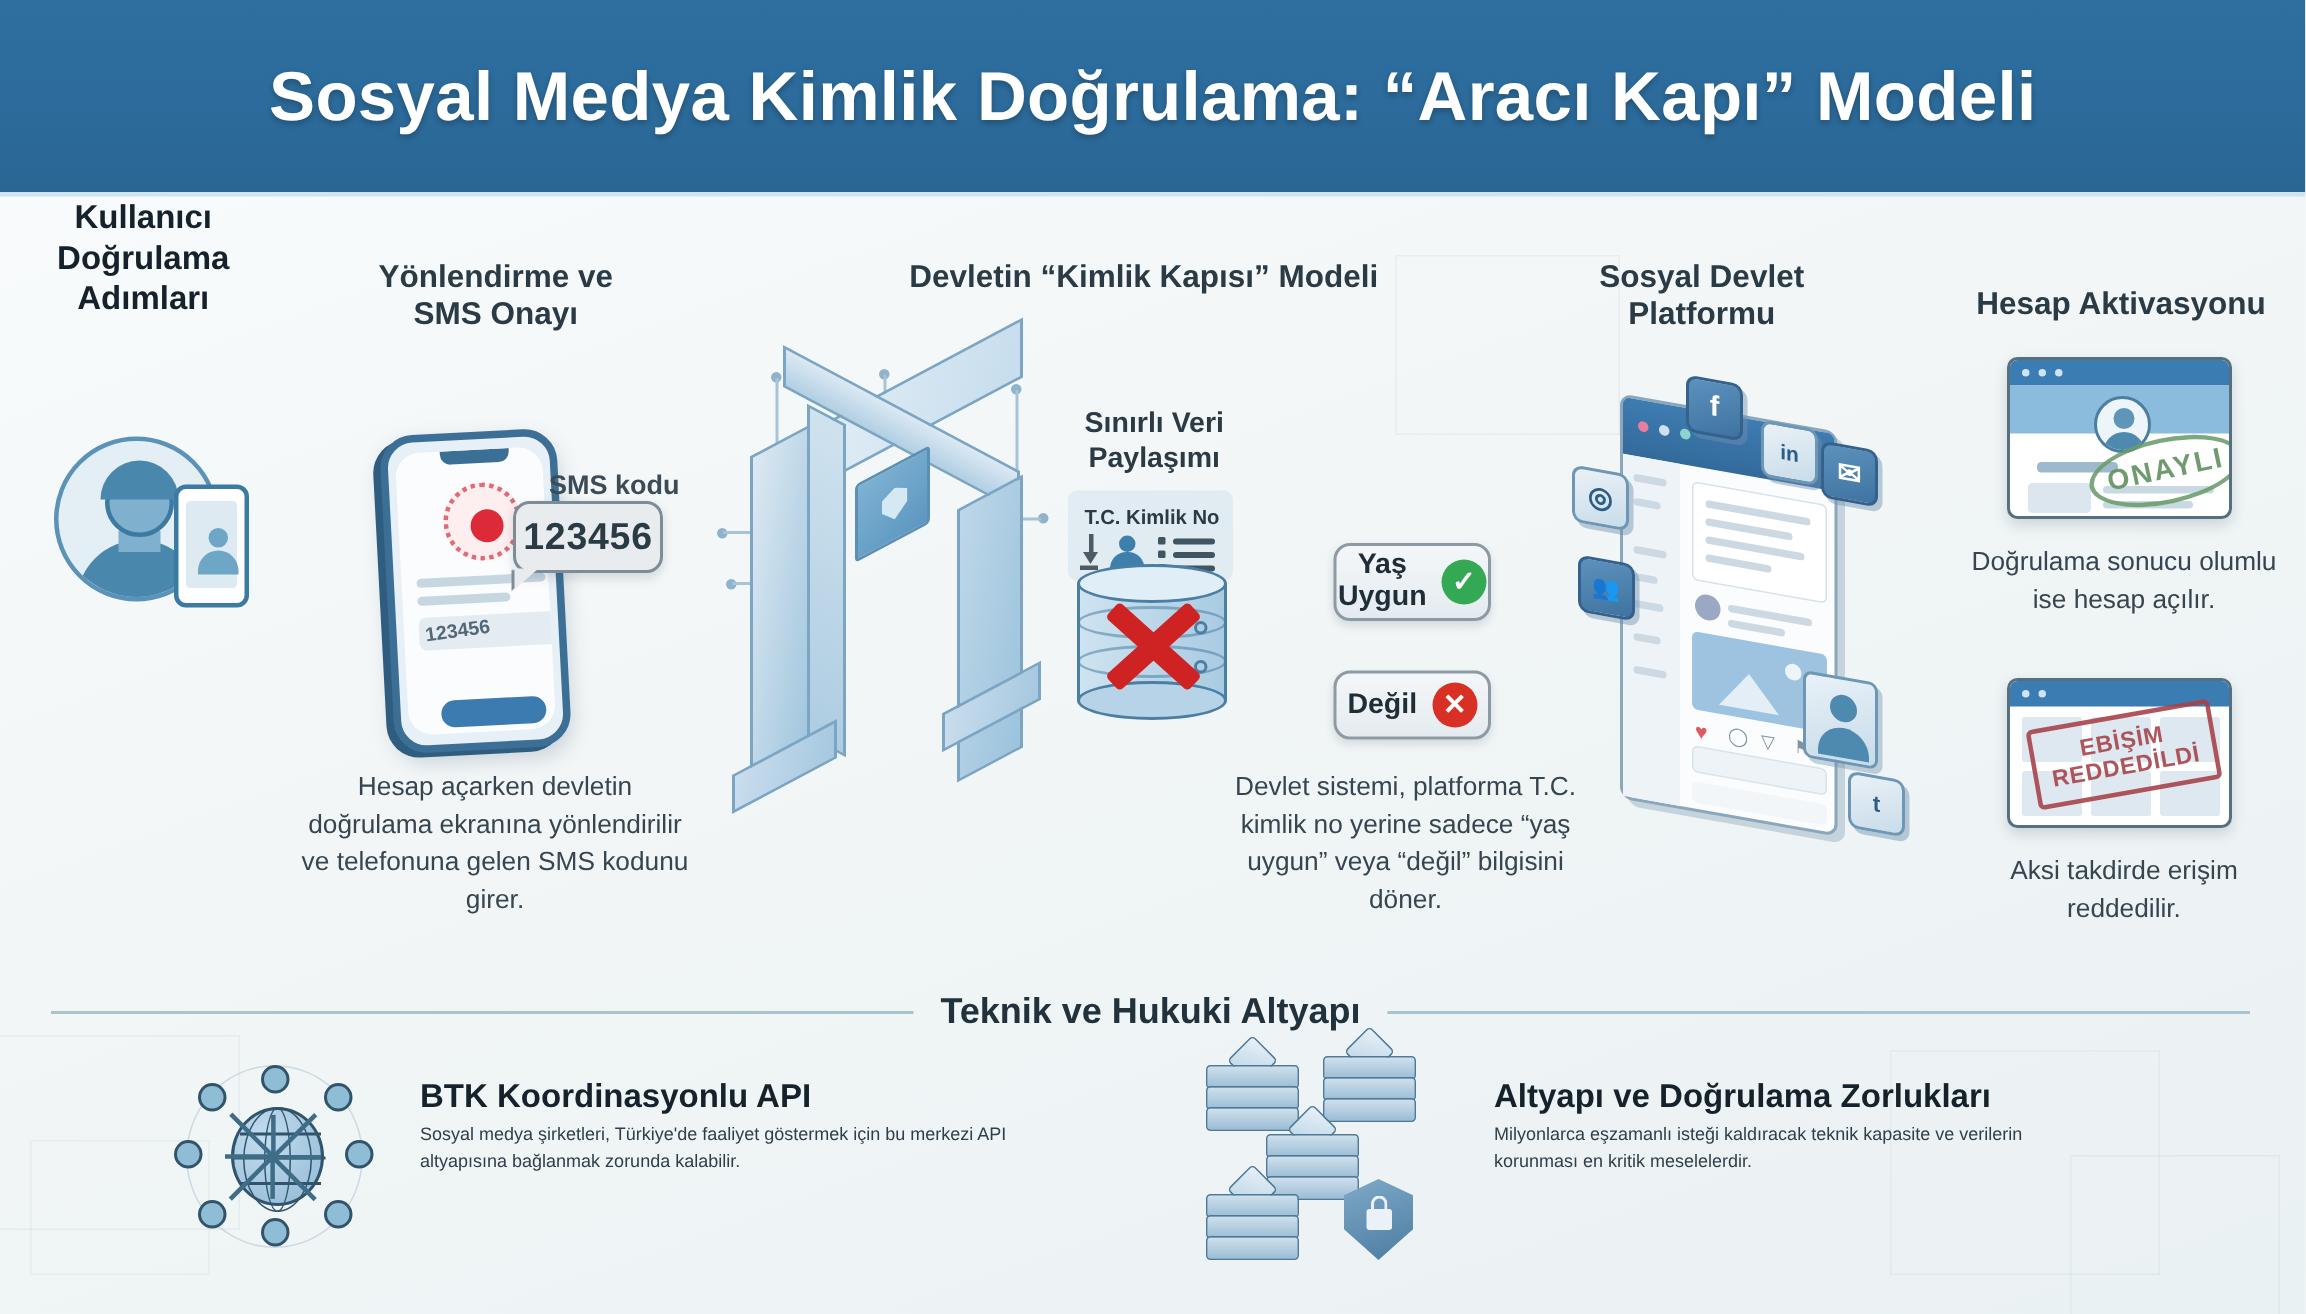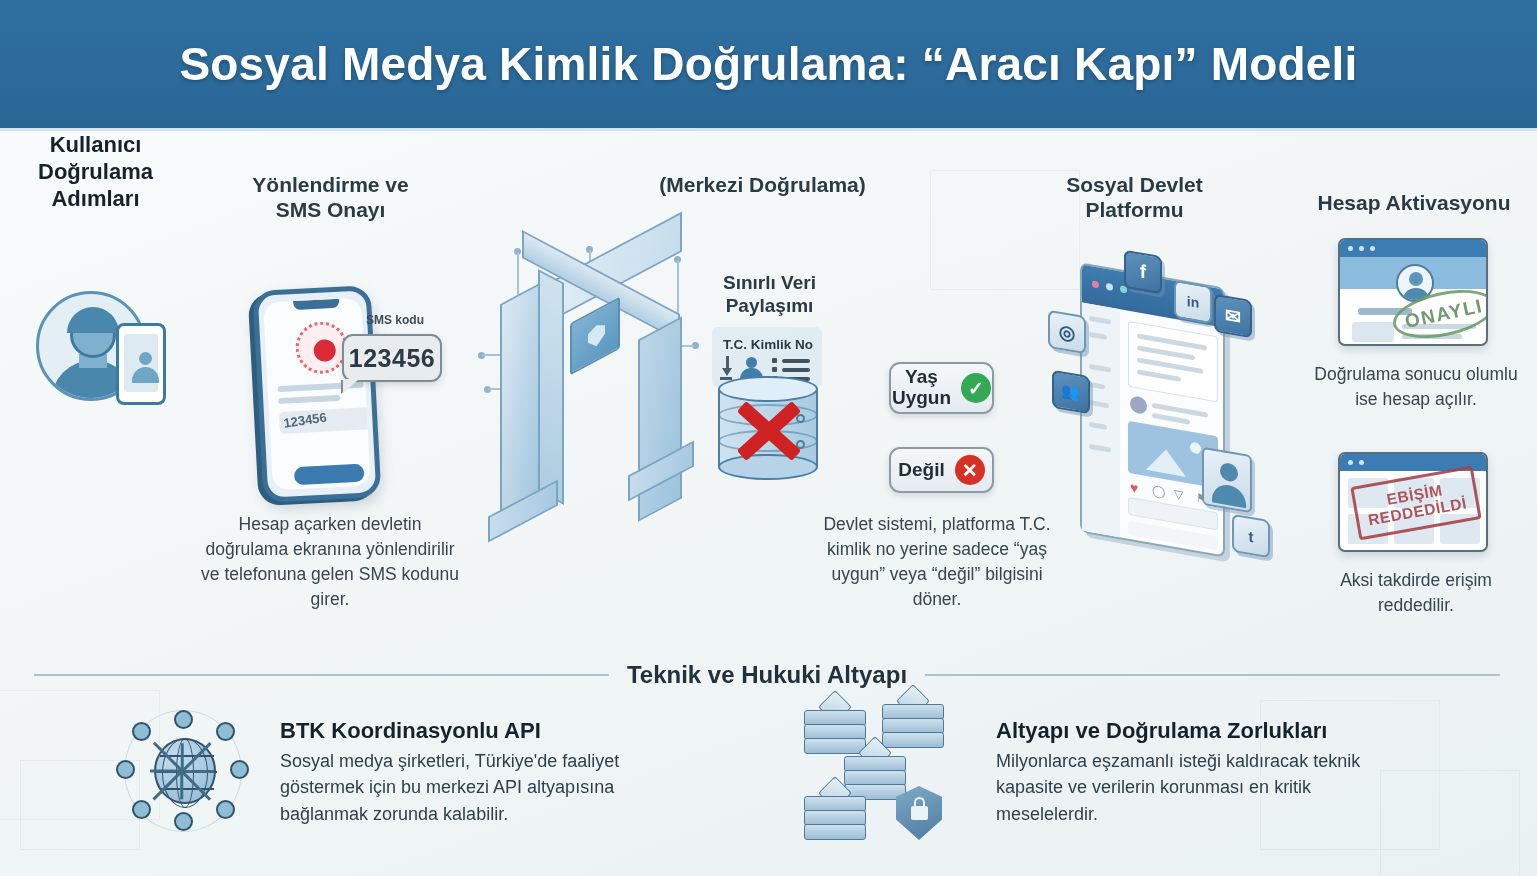--- a/index.html
+++ b/index.html
@@ -118,21 +118,21 @@
     display:flex;align-items:center;justify-content:center;
     box-shadow: 0 3px 7px rgba(60,80,95,.18);
   }
   #sms-bubble-text{font-size:25px;font-weight:bold;color:#2b3b45;letter-spacing:.5px;}
   #sms-bubble-tail{
     position:absolute;left:-1px;bottom:-13px;width:0;height:0;
     border-left:16px solid #e8ecef;border-bottom:14px solid transparent;
     filter: drop-shadow(-2px 1px 0 #7e8c96);
   }
   #sms-kodu-label{
-    position:absolute;left:366px;top:313px;font-size:12px;color:#3c4c57;font-weight:bold;
+    position:absolute;left:366px;top:313px;font-size:18px;color:#3c4c57;font-weight:bold;
   }
 
   
   #gate{position:absolute;left:478px;top:246px;width:250px;height:290px;}
   .gate-col{
     position:absolute;
     background: linear-gradient(100deg,#dce9f2 0%, #b9d4e6 55%, #9dc3dc 100%);
     border:2px solid #7ba5c3;
   }
   #gate-left{
@@ -332,21 +332,21 @@
   }
   #lock-shield{
     position:absolute;left:96px;top:88px;width:46px;height:54px;
     background:linear-gradient(160deg,#7fa9c7,#4c7ca2);
     clip-path: polygon(50% 0,100% 20%,100% 62%,50% 100%,0 62%,0 20%);
     border:0;
   }
   #lock-body{position:absolute;left:15px;top:20px;width:17px;height:14px;background:#eaf2f8;border-radius:2px;}
   #lock-shackle{position:absolute;left:18px;top:11px;width:11px;height:11px;border:2.5px solid #eaf2f8;border-bottom:0;border-radius:6px 6px 0 0;}
   .bottom-title{position:absolute;color:#16222b;font-weight:bold;font-size:22px;}
-  .bottom-body{position:absolute;color:#2f3f4a;font-size:18px;line-height:1.46;}
+  .bottom-body{position:absolute;color:#2f3f4a;font-size:12px;line-height:1.46;}
 </style>
 </head>
 <body>
 
 <div id="root">
 
   <div class="bp" style="left:-40px;top:690px;width:200px;height:130px;"></div>
   <div class="bp" style="left:20px;top:760px;width:120px;height:90px;"></div>
   <div class="bp" style="left:1260px;top:700px;width:180px;height:150px;"></div>
   <div class="bp" style="left:1380px;top:770px;width:140px;height:110px;"></div>
@@ -397,21 +397,21 @@
 
   <div id="sms-kodu-label">SMS kodu</div>
   <div id="sms-bubble">
     <span id="sms-bubble-text">123456</span>
     <span id="sms-bubble-tail"></span>
   </div>
 
   <div class="caption" style="left:196px;top:512px;width:268px;">Hesap açarken devletin doğrulama ekranına yönlendirilir ve telefonuna gelen SMS kodunu girer.</div>
 
   <div class="step-title" style="left:565px;top:172px;width:395px;">
-    <div>(Merkezi Doğrulama)</div>
+    <div>Devletin “Kimlik Kapısı” Modeli</div>
   </div>
 
   <div id="gate">
 
     <div class="cnode" style="left:36px;top:2px;"></div>
     <div class="cline" style="left:39px;top:6px;width:2px;height:44px;"></div>
     <div class="cnode" style="left:108px;top:0px;"></div>
     <div class="cline" style="left:111px;top:4px;width:2px;height:30px;"></div>
     <div class="cnode" style="left:196px;top:10px;"></div>
     <div class="cline" style="left:199px;top:14px;width:2px;height:56px;"></div>

